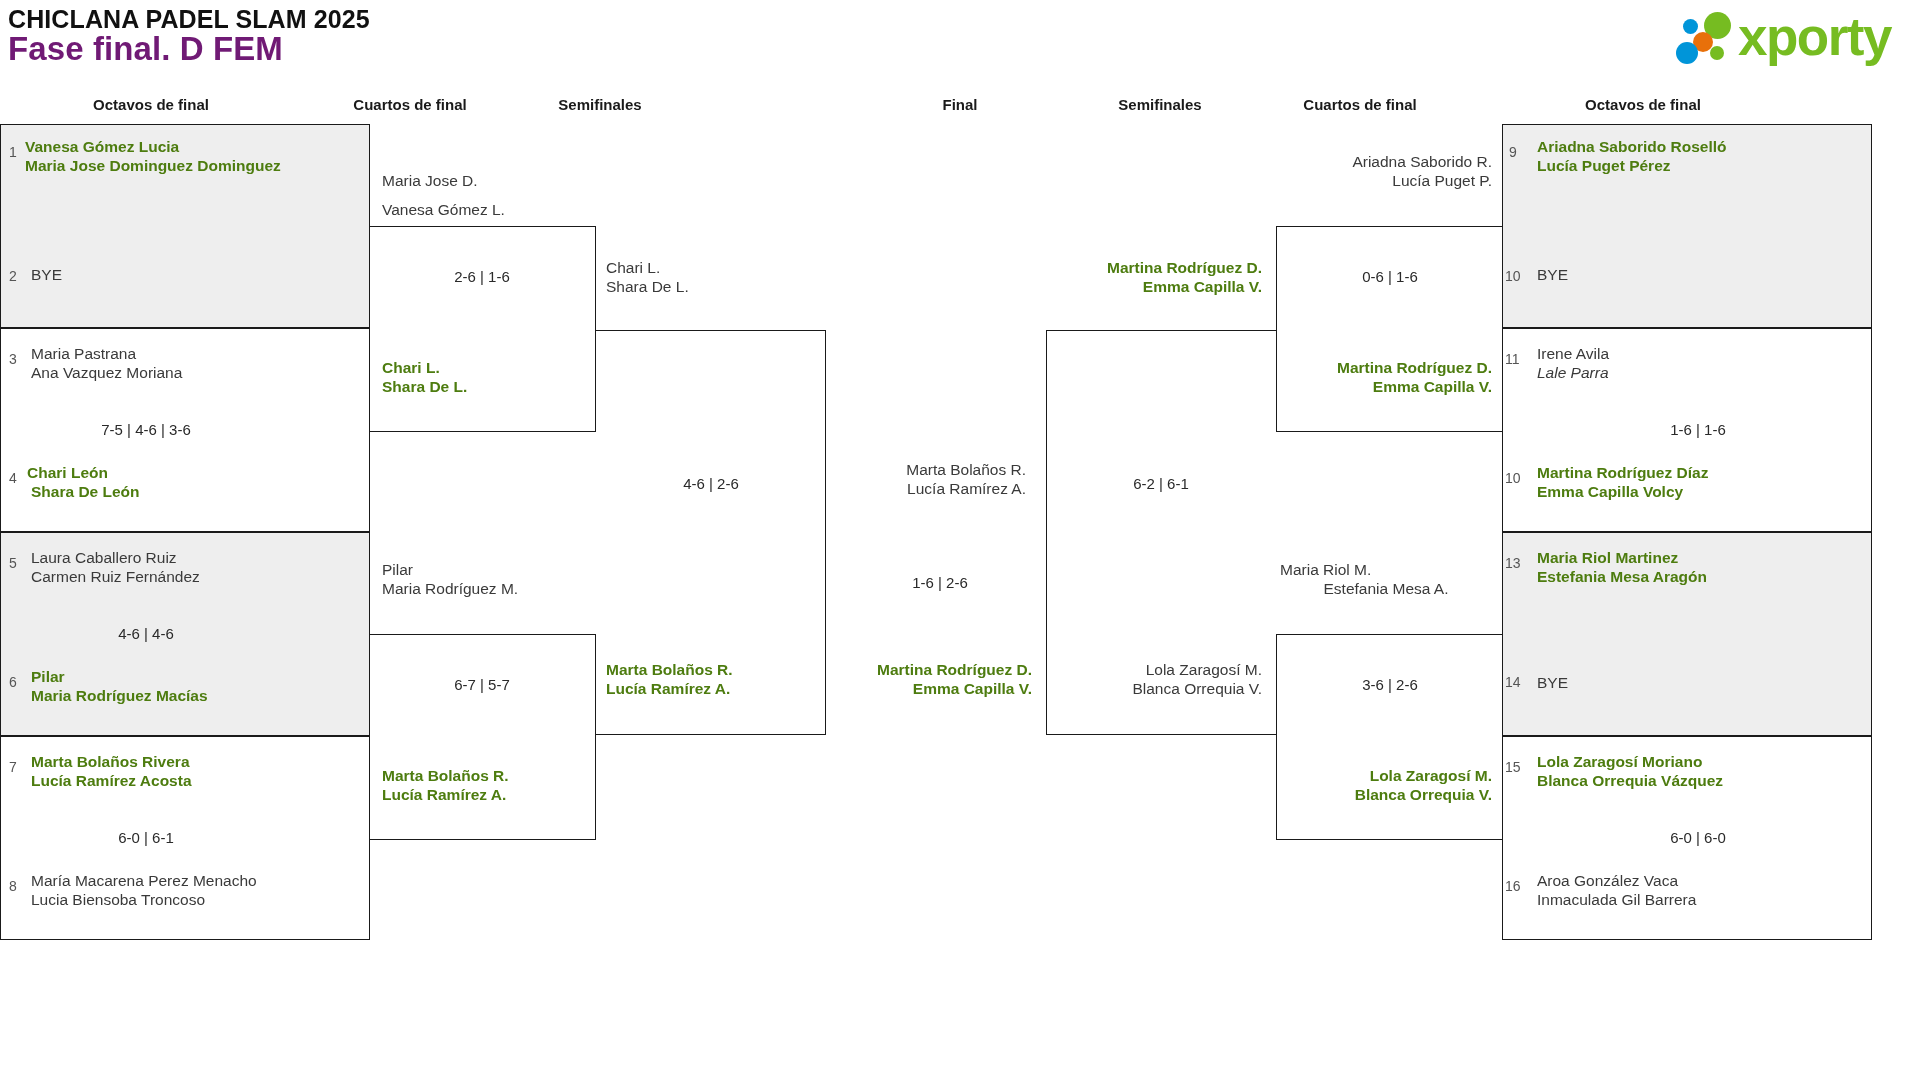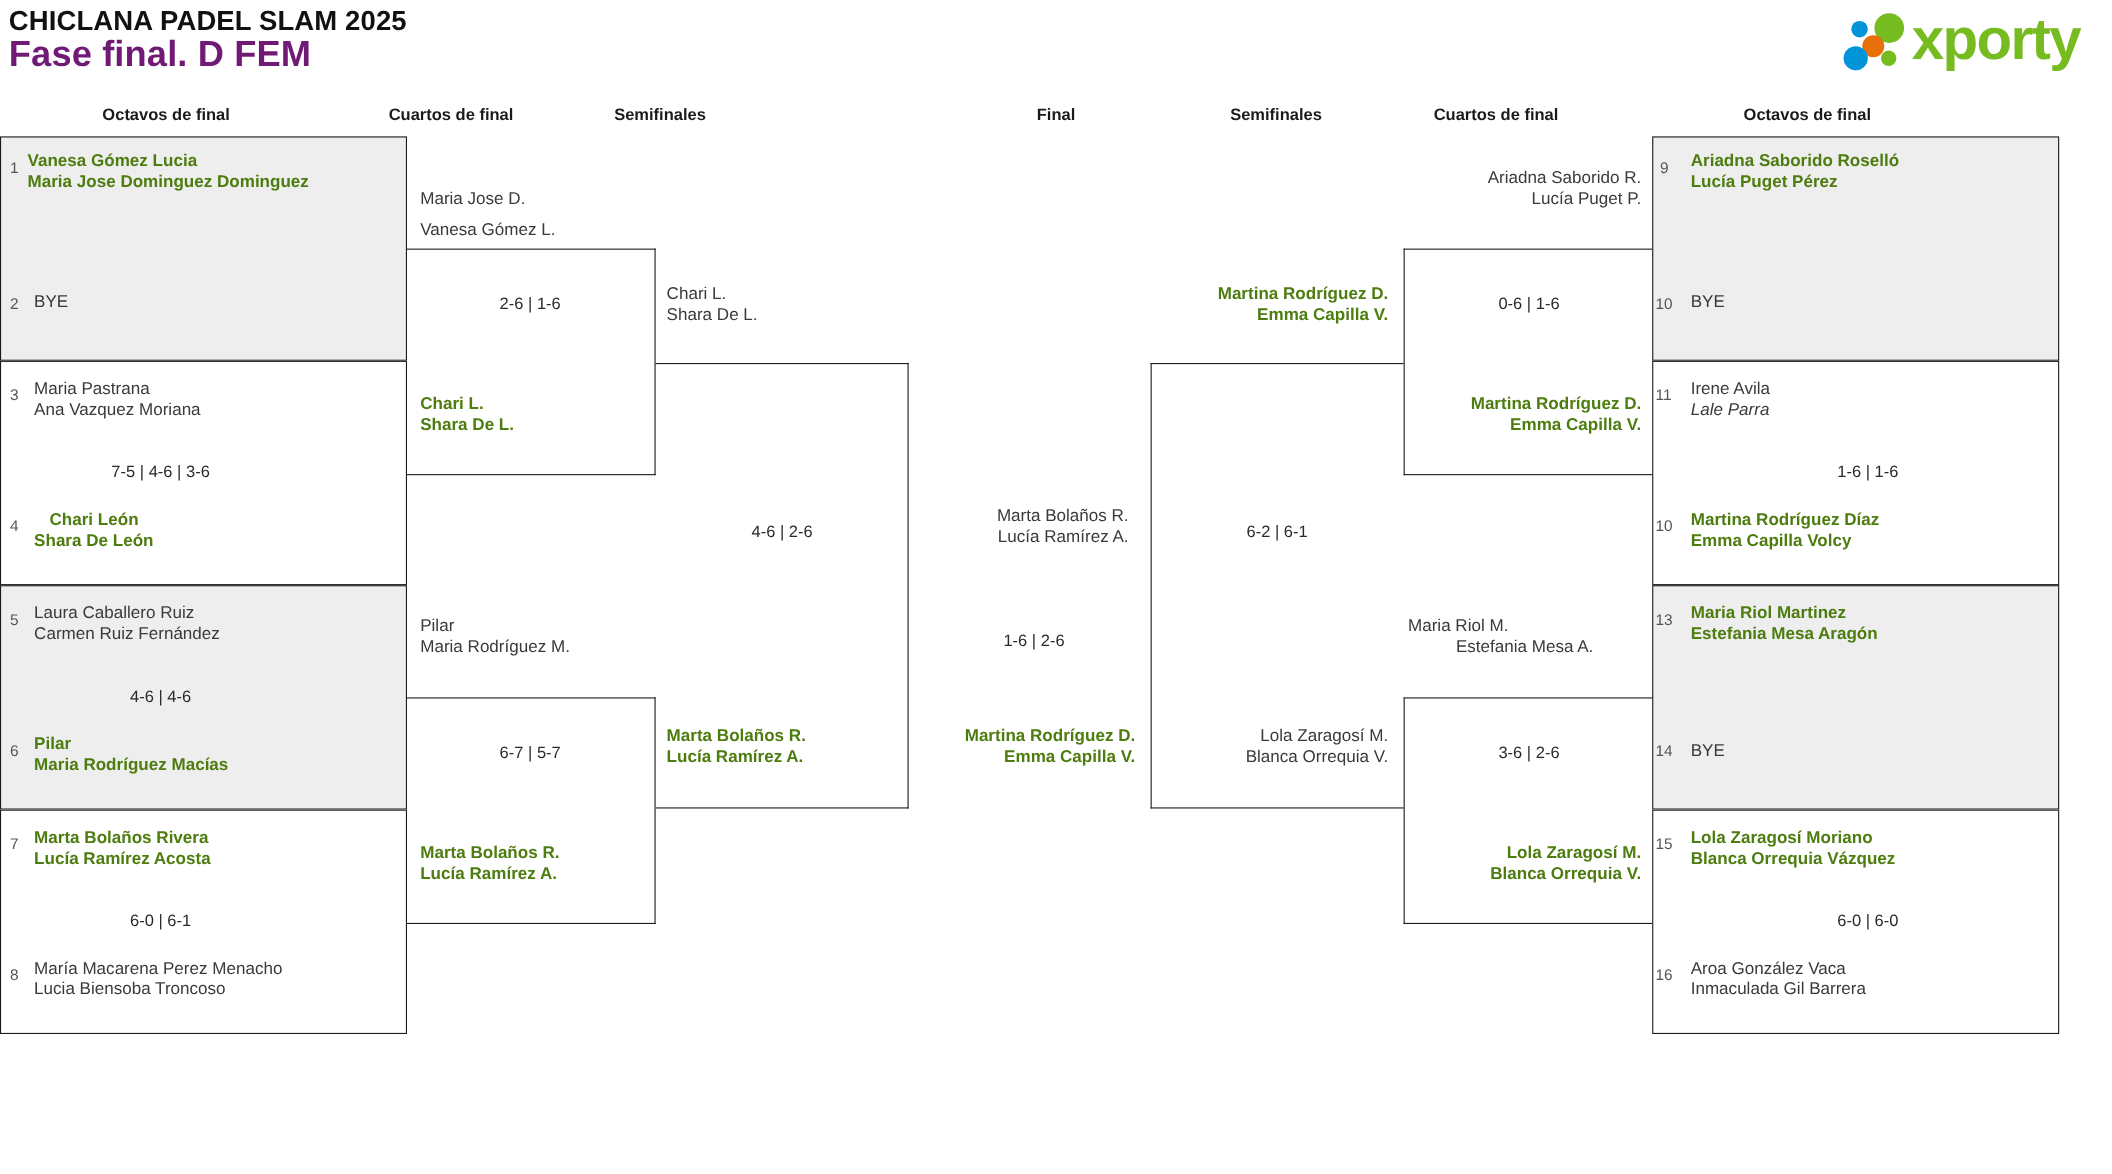--- a/index.html
+++ b/index.html
@@ -162,21 +162,21 @@
     <div class="seed" style="left:8px;  top:143px;">2</div>
     <div class="names lose" style="left:30px; top:140px;">BYE</div>
   </div>
 
   <div class="slot" style="left:0px; top:328px; width:370px; height:204px;">
     <div class="seed" style="left:8px;  top:22px;">3</div>
     <div class="names lose" style="left:30px; top:15px;">Maria Pastrana</div>
     <div class="names lose" style="left:30px; top:34px;">Ana Vazquez Moriana</div>
     <div class="score" style="left:30px; top:92px; width:230px;">7-5 | 4-6 | 3-6</div>
     <div class="seed" style="left:8px;  top:141px;">4</div>
-    <div class="names win" style="left:44px; top:134px;">Chari León</div>
+    <div class="names win" style="left:26px; top:134px;">Chari León</div>
     <div class="names win" style="left:30px; top:153px;">Shara De León</div>
   </div>
 
   <div class="slot shaded" style="left:0px; top:532px; width:370px; height:204px;">
     <div class="seed" style="left:8px;  top:22px;">5</div>
     <div class="names lose" style="left:30px; top:15px;">Laura Caballero Ruiz</div>
     <div class="names lose" style="left:30px; top:34px;">Carmen Ruiz Fernández</div>
     <div class="score" style="left:30px; top:92px; width:230px;">4-6 | 4-6</div>
     <div class="seed" style="left:8px;  top:141px;">6</div>
     <div class="names win" style="left:30px; top:134px;">Pilar</div>

